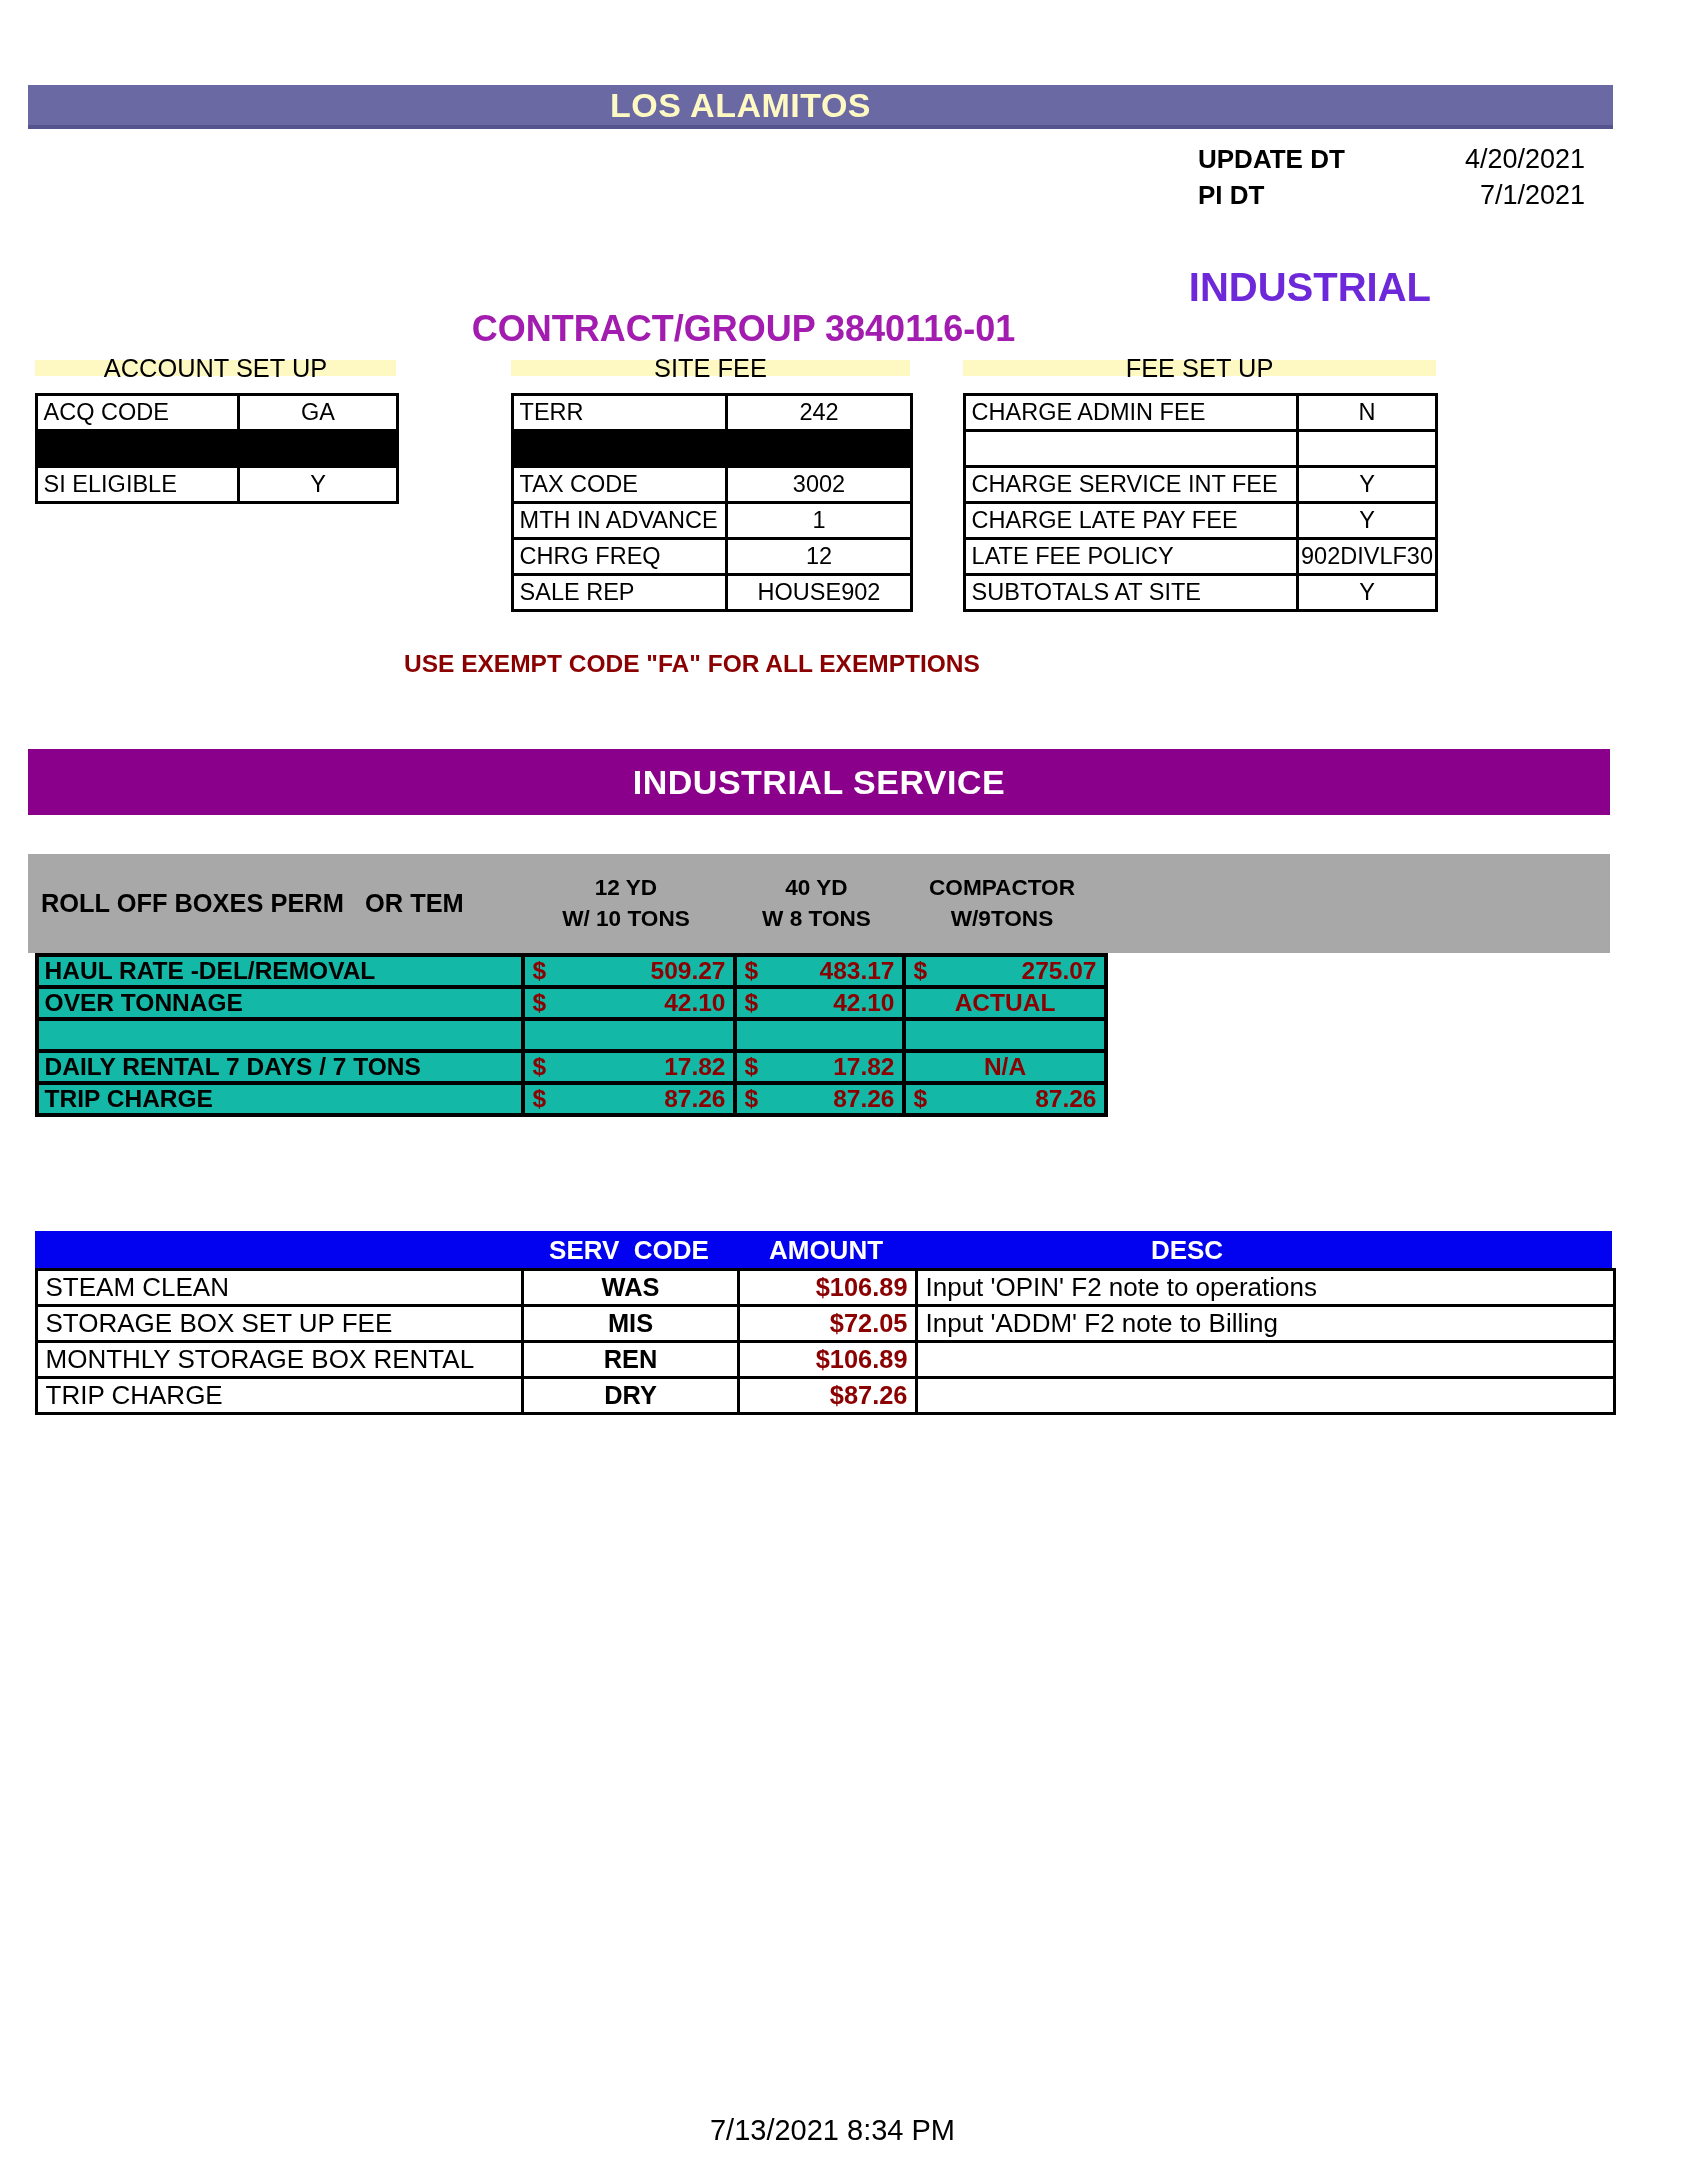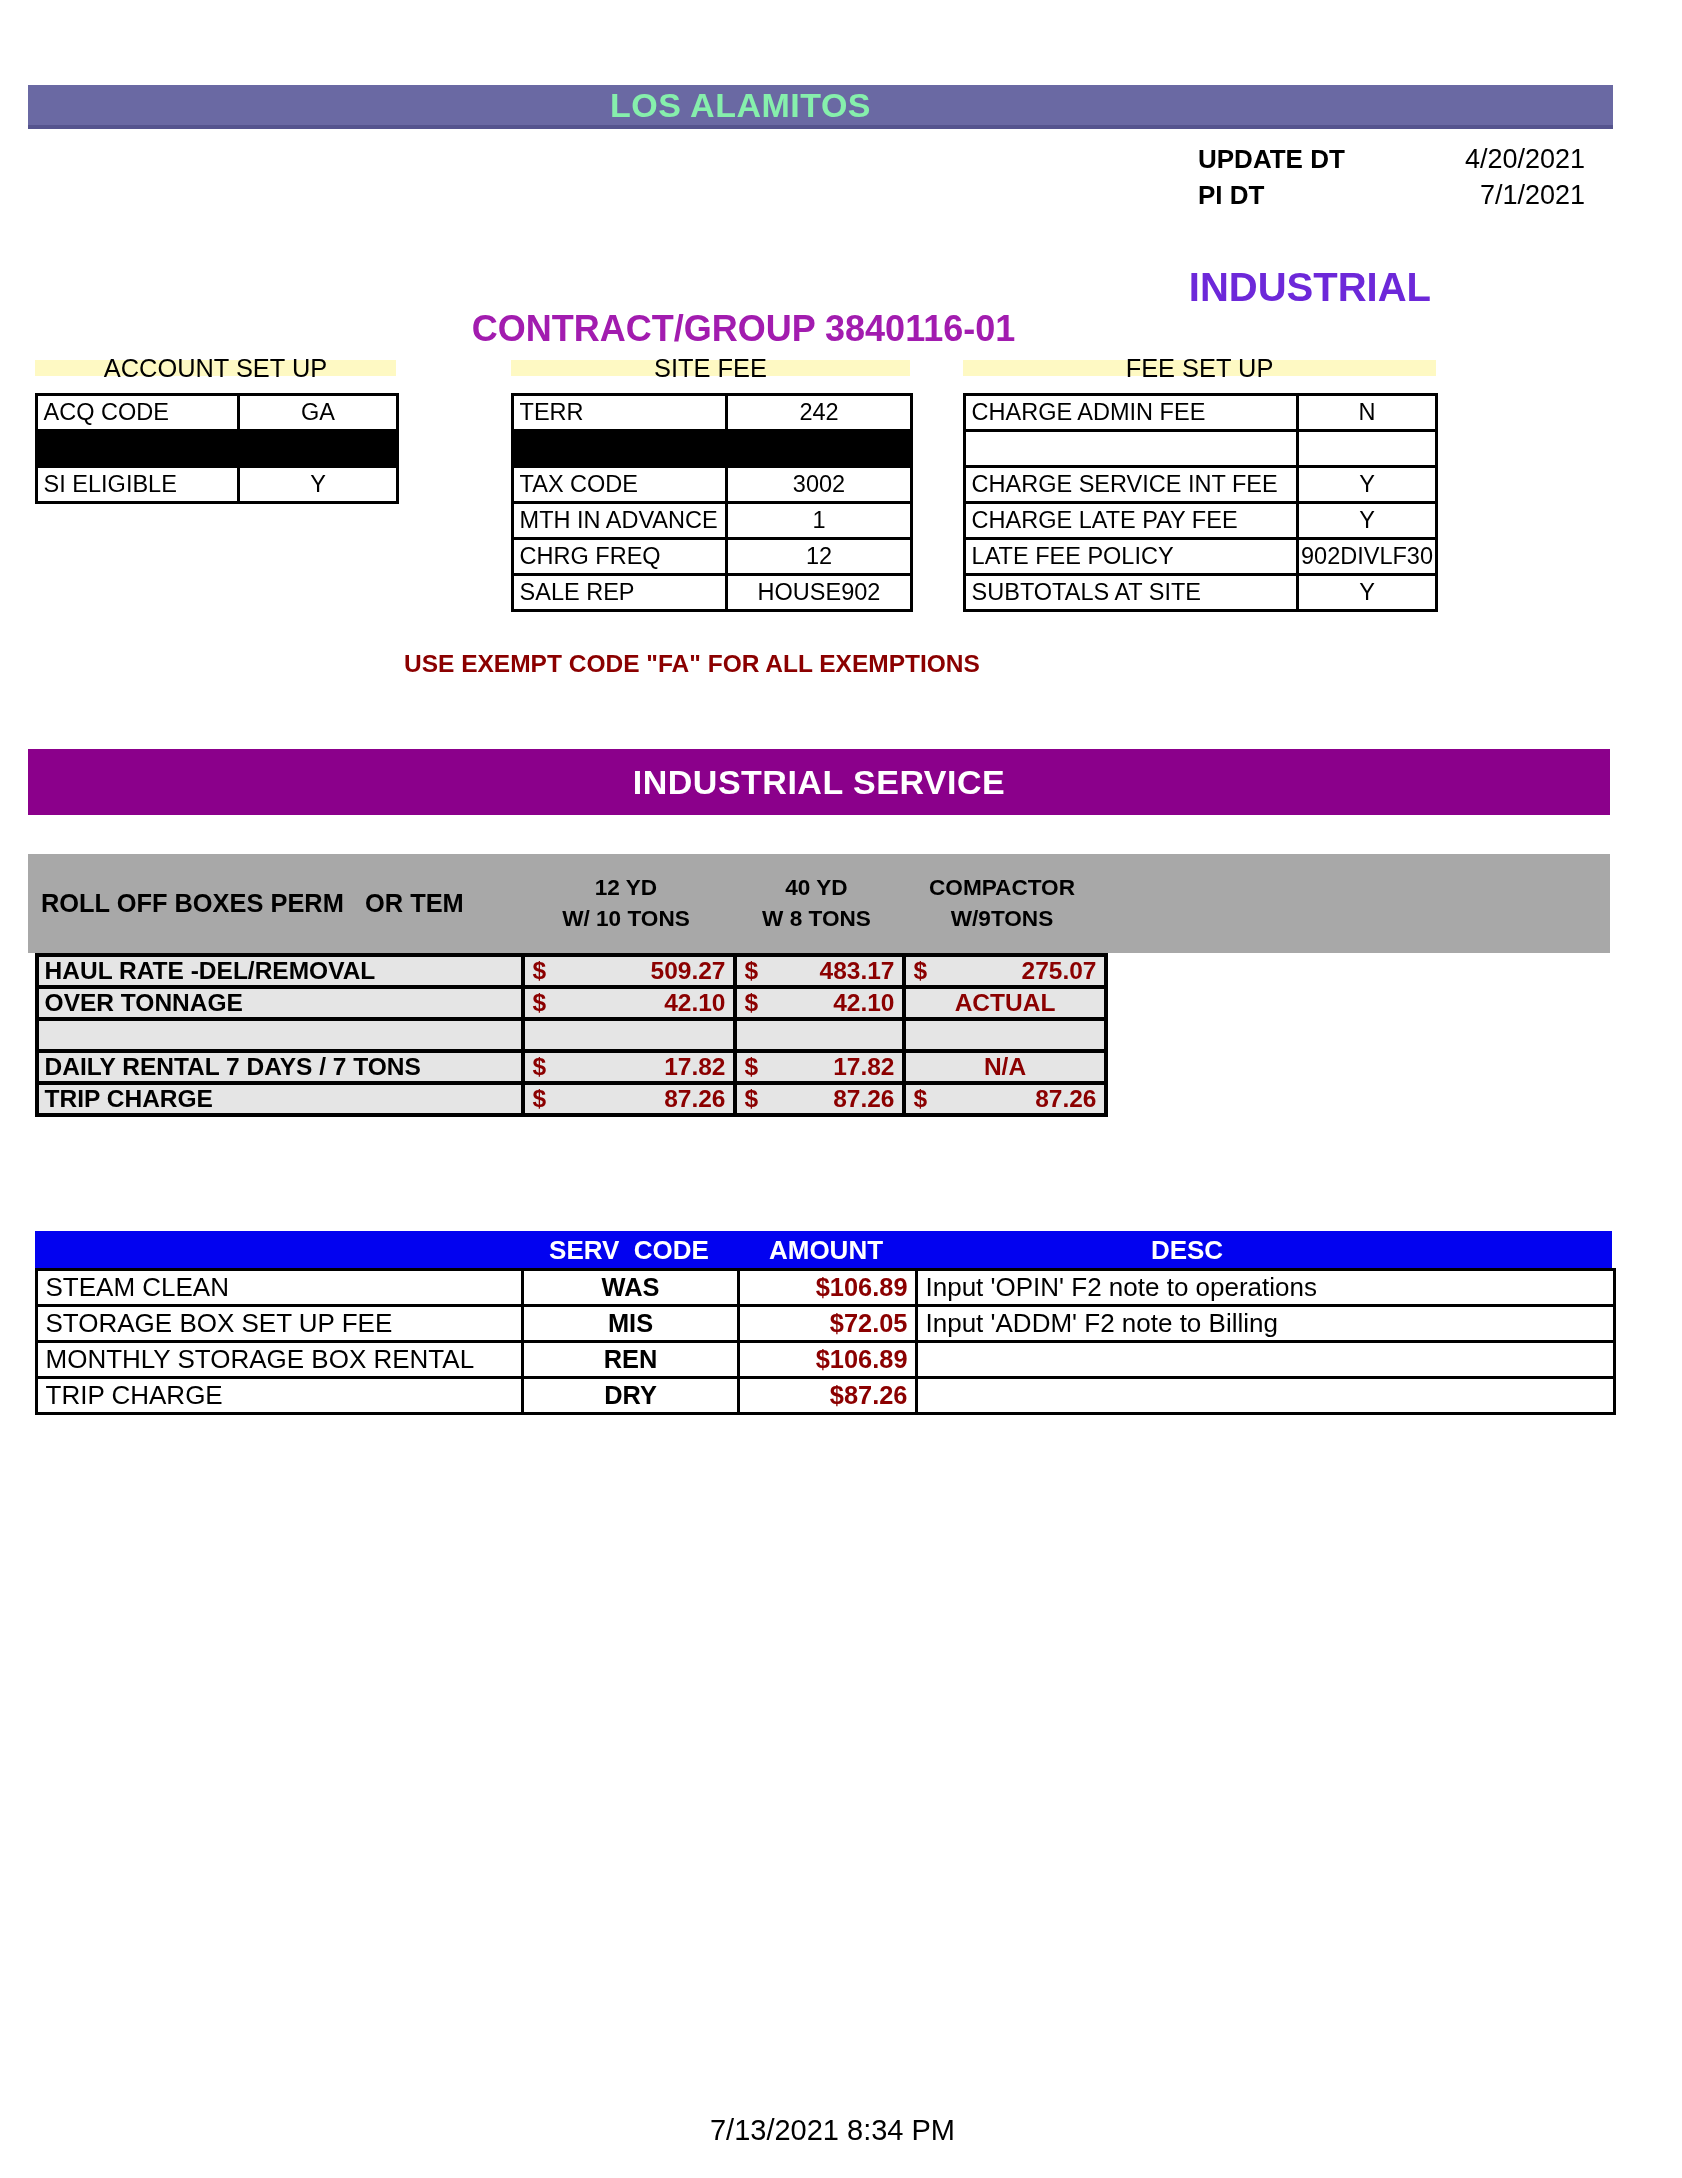--- a/index.html
+++ b/index.html
@@ -7,21 +7,21 @@
     position:relative;width:1683px;height:2179px;background:#ffffff;
     font-family:"Liberation Sans",sans-serif;color:#000;overflow:hidden;
   }
   
   .top-banner{
     position:absolute;left:28px;top:85px;width:1585px;height:44px;
     background:#6A69A3;border-bottom:4.7px solid #55548E;
     display:flex;align-items:center;justify-content:center;
     padding-right:160px;box-sizing:border-box;
   }
-  .top-banner span{color:#86efac;font-weight:bold;font-size:34px;letter-spacing:0.5px;}
+  .top-banner span{color:#fef9c3;font-weight:bold;font-size:34px;letter-spacing:0.5px;}
   
   .meta-row{position:absolute;left:1198px;width:387px;height:32px;display:flex;justify-content:space-between;align-items:center;}
   .meta-row .m-lbl{font-weight:bold;font-size:26px;}
   .meta-row .m-val{font-size:27px;}
   
   .h-industrial{position:absolute;left:28px;top:265px;width:1403px;text-align:right;
     font-weight:bold;font-size:40px;color:#6d28d9;}
   .h-contract{position:absolute;left:28px;top:308px;width:1431px;text-align:center;
     font-weight:bold;font-size:36px;color:#a21caf;}
   
@@ -52,21 +52,21 @@
     position:absolute;left:13px;top:0;height:100%;display:flex;align-items:center;
     font-weight:bold;font-size:25.4px;white-space:pre;
   }
   .gray-band .band-col{
     position:absolute;top:0;height:100%;display:flex;flex-direction:column;
     align-items:center;justify-content:center;font-weight:bold;font-size:22.6px;line-height:1.35;
     text-align:center;
   }
   
   table.rates{position:absolute;left:35px;top:953px;border-collapse:collapse;table-layout:fixed;}
-  table.rates td{border:4.7px solid #000;height:28px;padding:0 5.6px;background:#e5e5e5;box-sizing:content-box;margin-left:18px;}
+  table.rates td{border:4.7px solid #000;height:28px;padding:0 5.6px;background:#14b8a6;box-sizing:content-box;margin-left:18px;}
   table.rates td.rlbl{font-weight:bold;font-size:24.5px;text-align:left;white-space:nowrap;}
   table.rates td.rcell{padding:0 7.5px;}
   table.rates .money{display:flex;justify-content:space-between;align-items:center;
     font-weight:bold;font-size:24.5px;color:#8B0000;}
   table.rates .ctext{display:block;text-align:center;font-weight:bold;font-size:24.5px;color:#8B0000;}
   
   .h-callin{position:absolute;left:28px;top:1185px;width:1435px;text-align:center;
     font-weight:bold;font-size:40px;color:#8B0000;}
   .blue-header{position:absolute;left:35px;top:1231px;width:1577px;height:38px;background:#0202F0;}
   .blue-header .bh{

